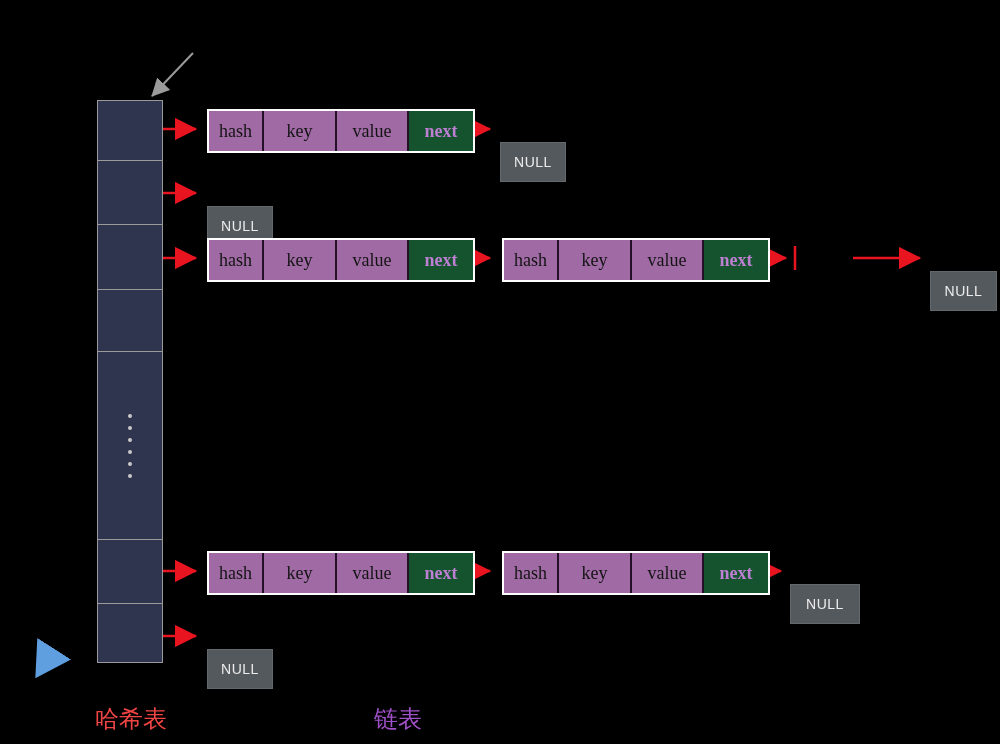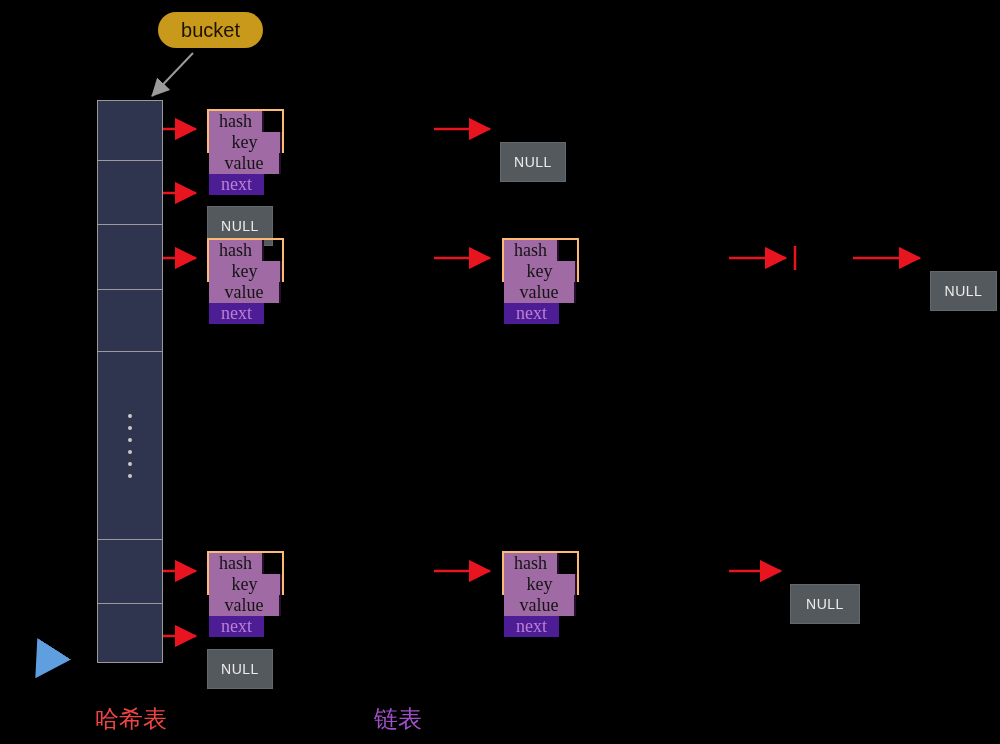--- a/index.html
+++ b/index.html
@@ -16,26 +16,26 @@
     display:flex;flex-direction:column;}
   .acell{border-bottom:1px solid #9a9a9a;box-sizing:border-box;}
   .acell:last-child{border-bottom:none;}
   .h1{height:60px}.h2{height:64px}.h3{height:65px}.h4{height:62px}
   .h5{height:188px;display:flex;align-items:center;justify-content:center;}
   .h6{height:64px}.h7{flex:1}
   .dots{display:flex;flex-direction:column;gap:8px;}
   .dot{width:4px;height:4px;border-radius:50%;background:#c9c9c9;}
 
   .node{position:absolute;display:flex;height:40px;box-sizing:content-box;
-    border:2px solid #fdba74;flex-direction:column;}
+    border:2px solid #ffffff;}
   .ncell{display:flex;align-items:center;justify-content:center;background:#a06aa5;
     border-right:2px solid #241028;font-family:"Liberation Serif",serif;font-size:18px;
     color:#141414;box-sizing:border-box;}
   .w-hash{width:55px}.w-key{width:73px}.w-value{width:72px}
-  .w-next{width:55px;border-right:none;background:#4c1d95;color:#bd7fd2;}
+  .w-next{width:64px;border-right:none;background:#14532d;color:#bd7fd2;font-weight:bold;}
 
   .nullbox{position:absolute;width:66px;height:40px;background:#54595d;
     border:1px solid #63686c;box-sizing:border-box;color:#ececec;font-size:14px;
     display:flex;align-items:center;justify-content:center;letter-spacing:.5px;margin-top:33px;}
 
   .flabel{position:absolute;font-family:"DejaVu Serif",serif;font-size:24px;}
   .flabel.hash{left:95px;top:703px;color:#ef4444;}
   .flabel.list{left:374px;top:703px;color:#a050c8;}
 </style>
 </head>
@@ -71,21 +71,20 @@
 
     <line x1="130" y1="571" x2="196" y2="571" stroke="#e81420" stroke-width="2.5" marker-end="url(#mred)"></line>
     <line x1="434" y1="571" x2="490" y2="571" stroke="#e81420" stroke-width="2.5" marker-end="url(#mred)"></line>
     <line x1="729" y1="571" x2="781" y2="571" stroke="#e81420" stroke-width="2.5" marker-end="url(#mred)"></line>
 
     <line x1="130" y1="636" x2="196" y2="636" stroke="#e81420" stroke-width="2.5" marker-end="url(#mred)"></line>
 
     <line x1="54" y1="649" x2="38" y2="674" stroke="#5f9fdf" stroke-width="5" marker-end="url(#mblue)"></line>
   </svg>
 
-  <div class="bucket-pill">bucket</div>
 
   <div class="array">
     <div class="acell h1"></div>
     <div class="acell h2"></div>
     <div class="acell h3"></div>
     <div class="acell h4"></div>
     <div class="acell h5">
       <div class="dots">
         <span class="dot"></span>
           <span class="dot"></span>

